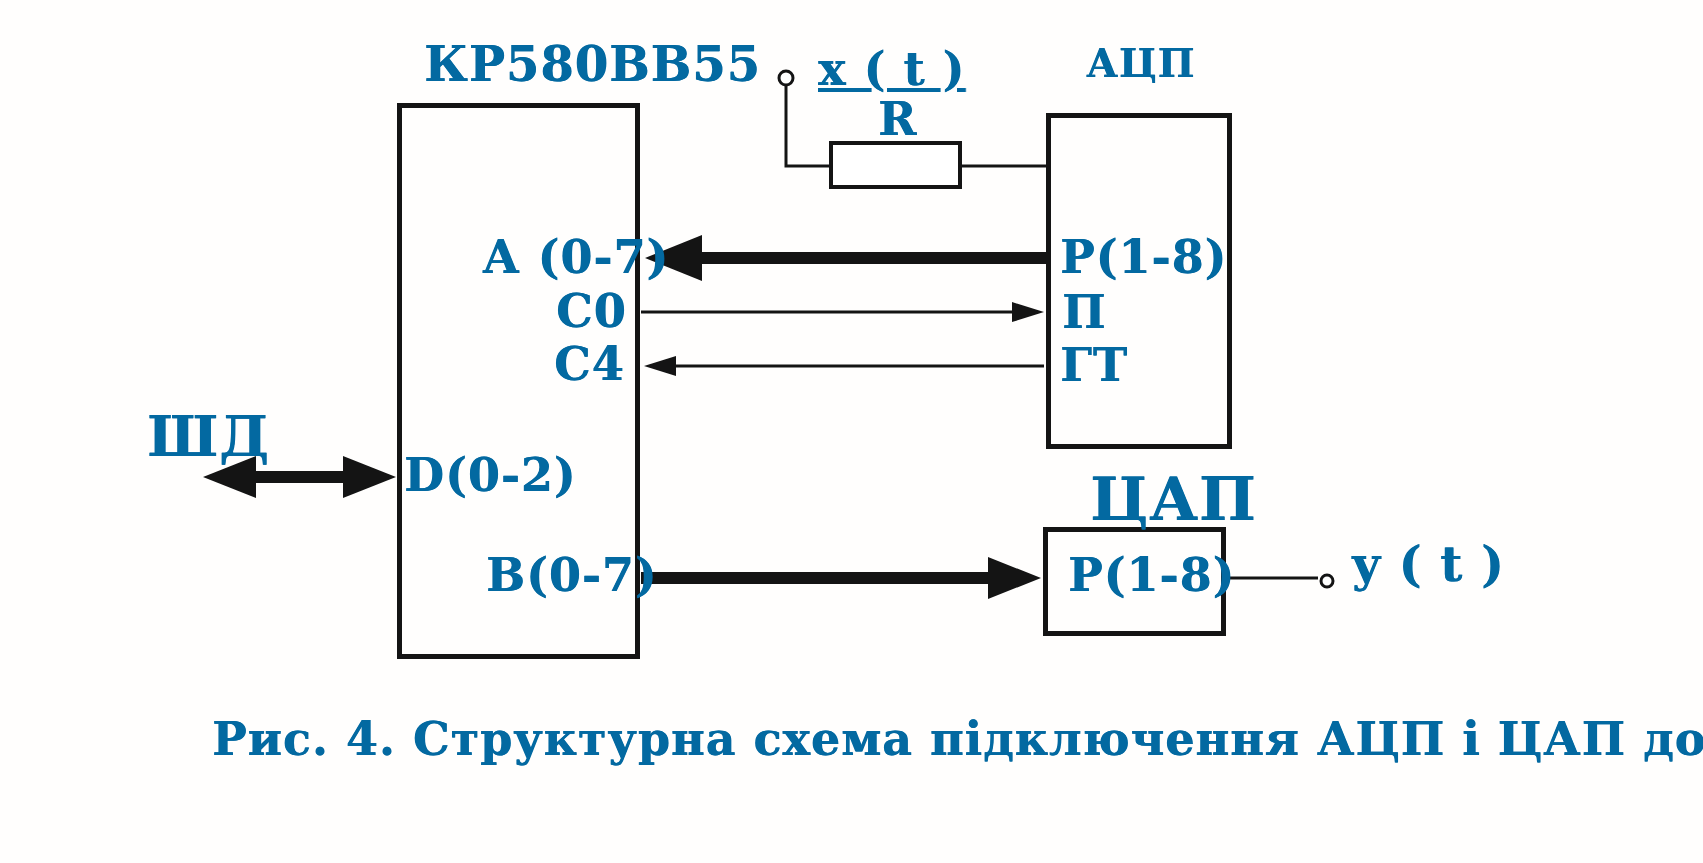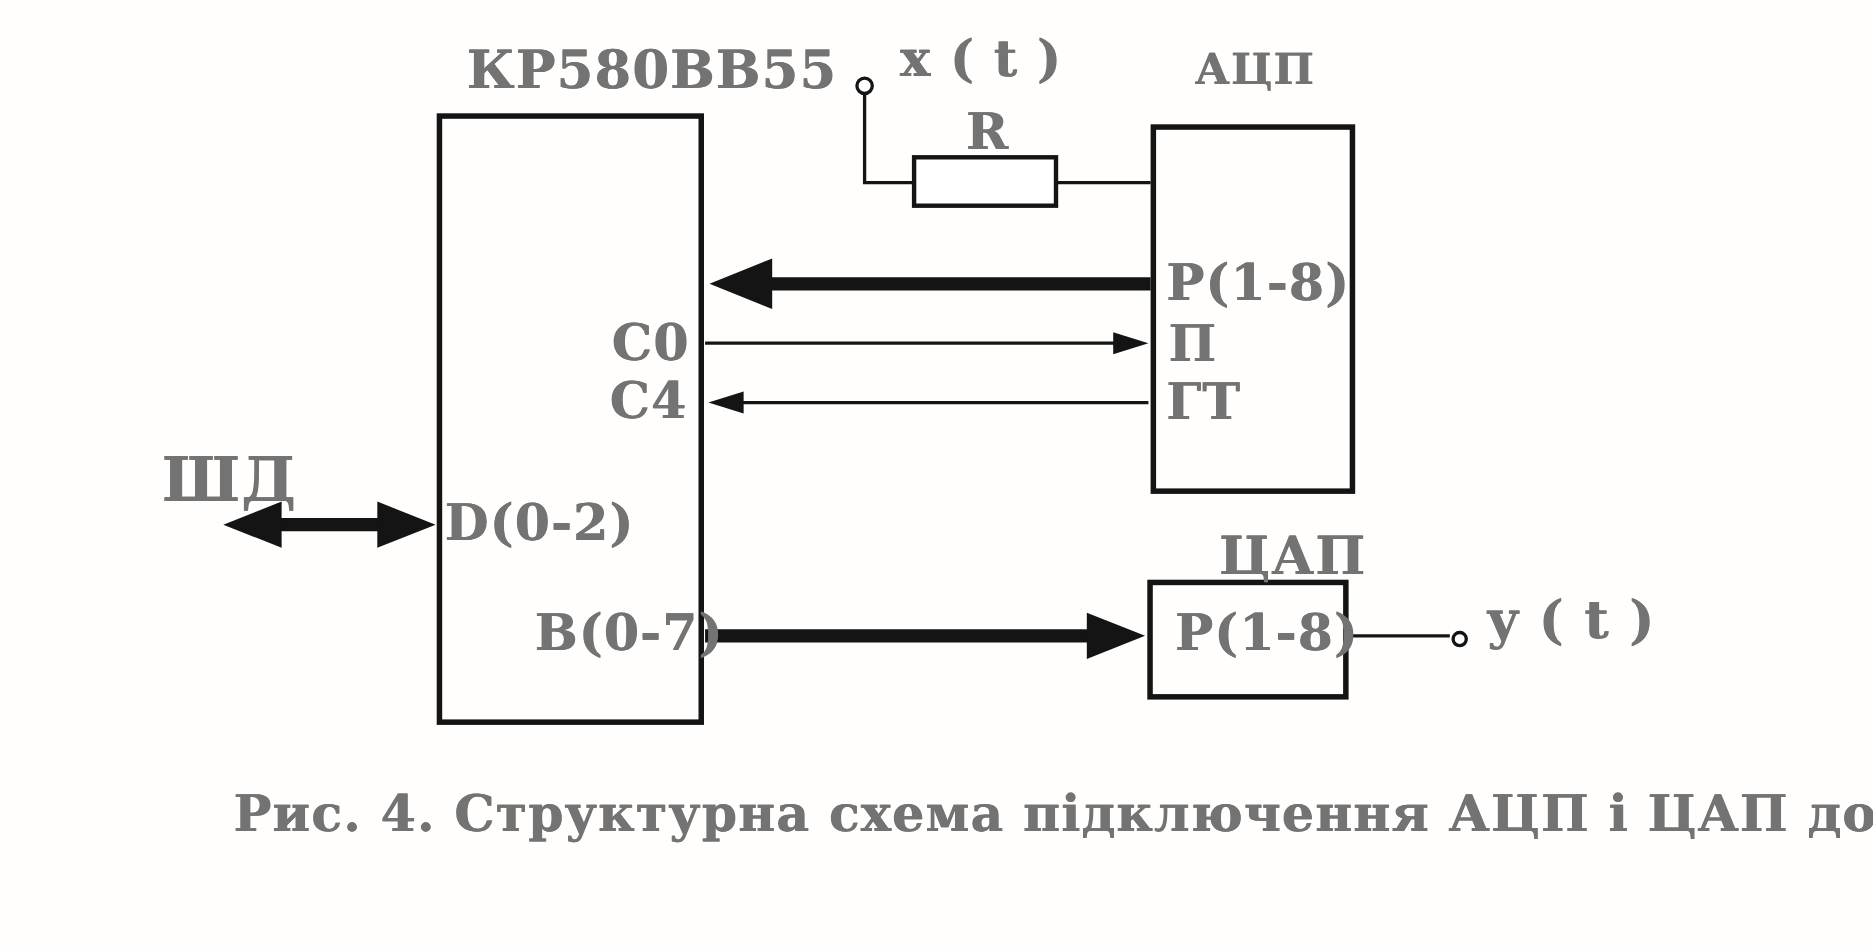--- a/index.html
+++ b/index.html
@@ -9,21 +9,21 @@
     width: 1703px;
     height: 863px;
     overflow: hidden;
   }
   #canvas {
     position: relative;
     width: 1703px;
     height: 863px;
     background: #fffefd;
     font-family: "DejaVu Serif", "Liberation Serif", serif;
-    color: #737373;
+    color: #0369a1;
   }
   .lbl {
     position: absolute;
     font-weight: 700;
     font-size: 46px;
     line-height: 1;
     white-space: nowrap;
     letter-spacing: 1px;
     text-shadow: 0.6px 0 0 currentColor;
     user-select: none;
@@ -92,33 +92,34 @@
     <circle class="terminal" cx="1327" cy="581" r="6"></circle>
   </svg>
 
   <div class="block" style="left:397px; top:103px; width:243px; height:556px;"></div>
 
   <div class="block" style="left:1046px; top:113px; width:186px; height:336px;"></div>
 
   <div class="block" style="left:1043px; top:527px; width:183px; height:109px;"></div>
 
   <div class="lbl" style="left:424px; top:40px; font-size:48px;">КР580ВВ55</div>
+  <div class="lbl" style="left:482px; top:234px;">А (0-7)</div>
   <div class="lbl" style="left:556px; top:288px;">С0</div>
   <div class="lbl" style="left:554px; top:341px;text-align:center;">С4</div>
   <div class="lbl" style="left:404px; top:452px;">D(0-2)</div>
   <div class="lbl" style="left:486px; top:552px;text-align:right;">В(0-7)</div>
 
   <div class="lbl" style="left:1086px; top:44px; font-size:39px;">АЦП</div>
   <div class="lbl" style="left:1060px; top:234px;">Р(1-8)</div>
   <div class="lbl" style="left:1062px; top:289px;">П</div>
   <div class="lbl" style="left:1060px; top:342px;">ГТ</div>
 
-  <div class="lbl" style="left:1090px; top:482px; font-size:48px;margin-left:18px;">ЦАП</div>
+  <div class="lbl" style="left:1090px; top:469px; font-size:60px;">ЦАП</div>
   <div class="lbl" style="left:1068px; top:552px;">Р(1-8)</div>
 
-  <div class="lbl" style="left:818px; top:30px;">x ( t )</div>
+  <div class="lbl" style="left:818px; top:46px;text-decoration:underline;">x ( t )</div>
   <div class="lbl" style="left:878px; top:96px;">R</div>
   <div class="lbl" style="left:147px; top:408px; font-size:56px;text-align:center;">ШД</div>
   <div class="lbl small" style="left:1352px; top:540px;">y ( t )</div>
 
   <div id="caption">Рис. 4. Структурна схема підключення АЦП і ЦАП до МПП</div>
 
 </div>
 
 </body></html>

